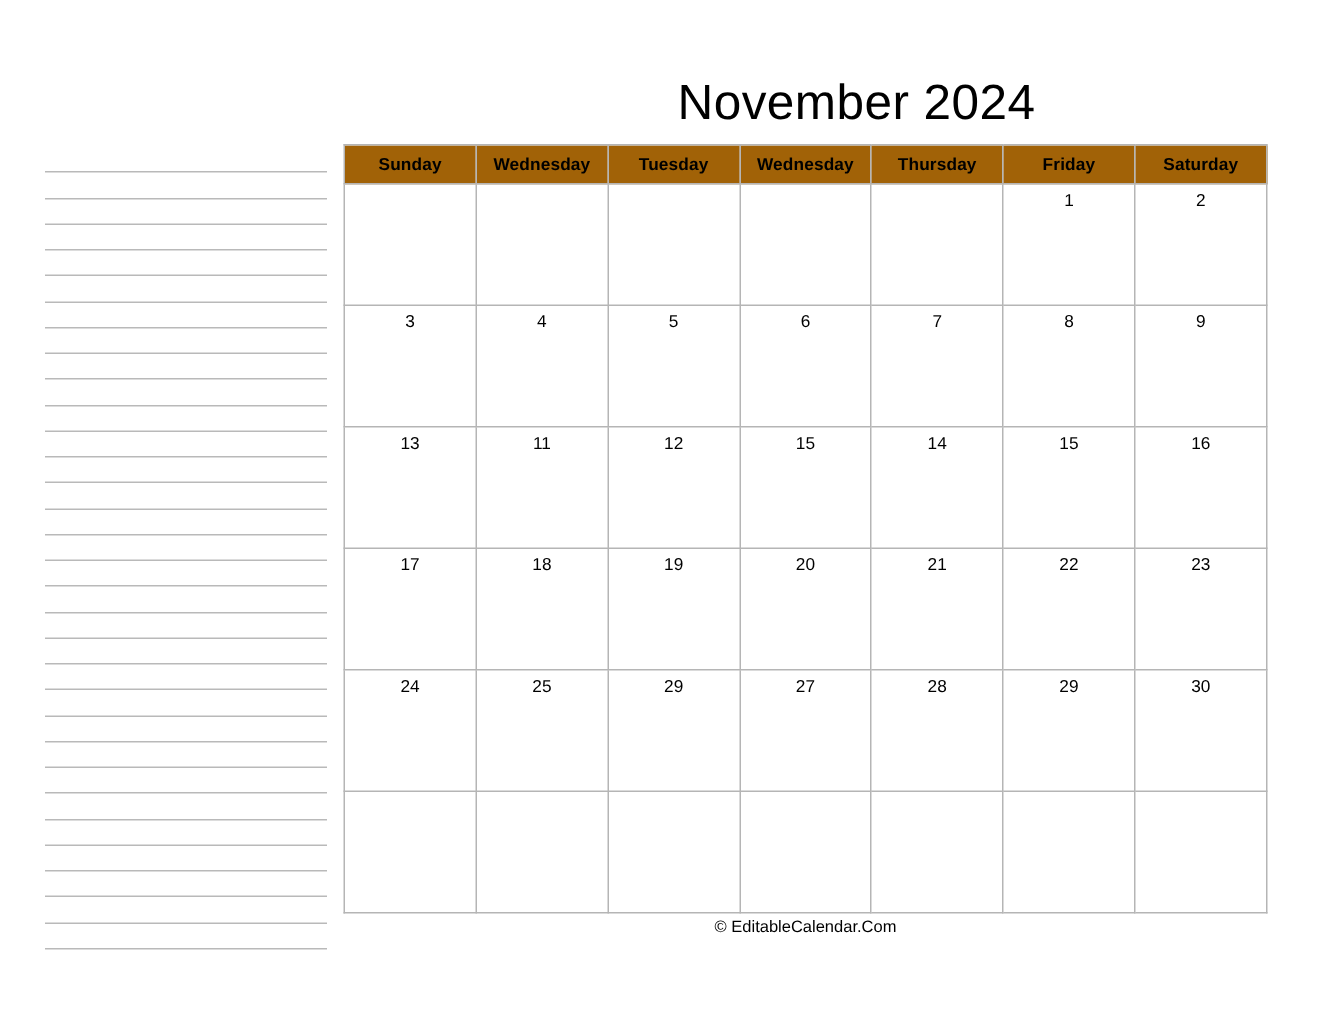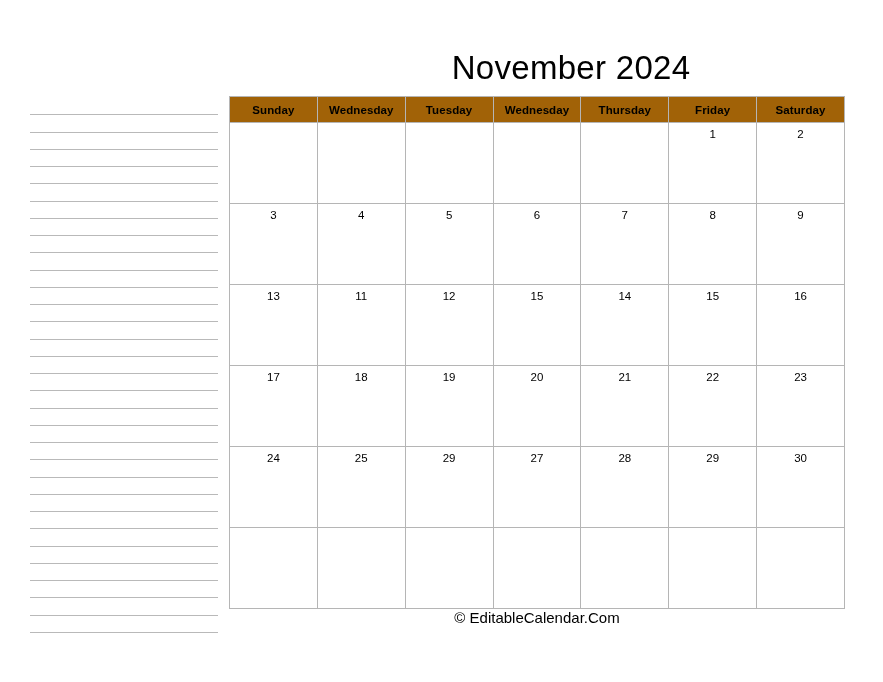--- a/index.html
+++ b/index.html
@@ -99,21 +99,21 @@
     display: none;
   }
 
   
   #calendar-footer {
     position: absolute;
     left: 229px;
     top: 611px;
     width: 616px;
     text-align: center;
-    font-size: 15px;
+    font-size: 11px;
     line-height: 14px;
     color: #000;
   }
 </style>
 </head>
 <body>
 
 <div id="notes-panel">
   <div id="notes-lines">
       <div class="note-line"></div>

